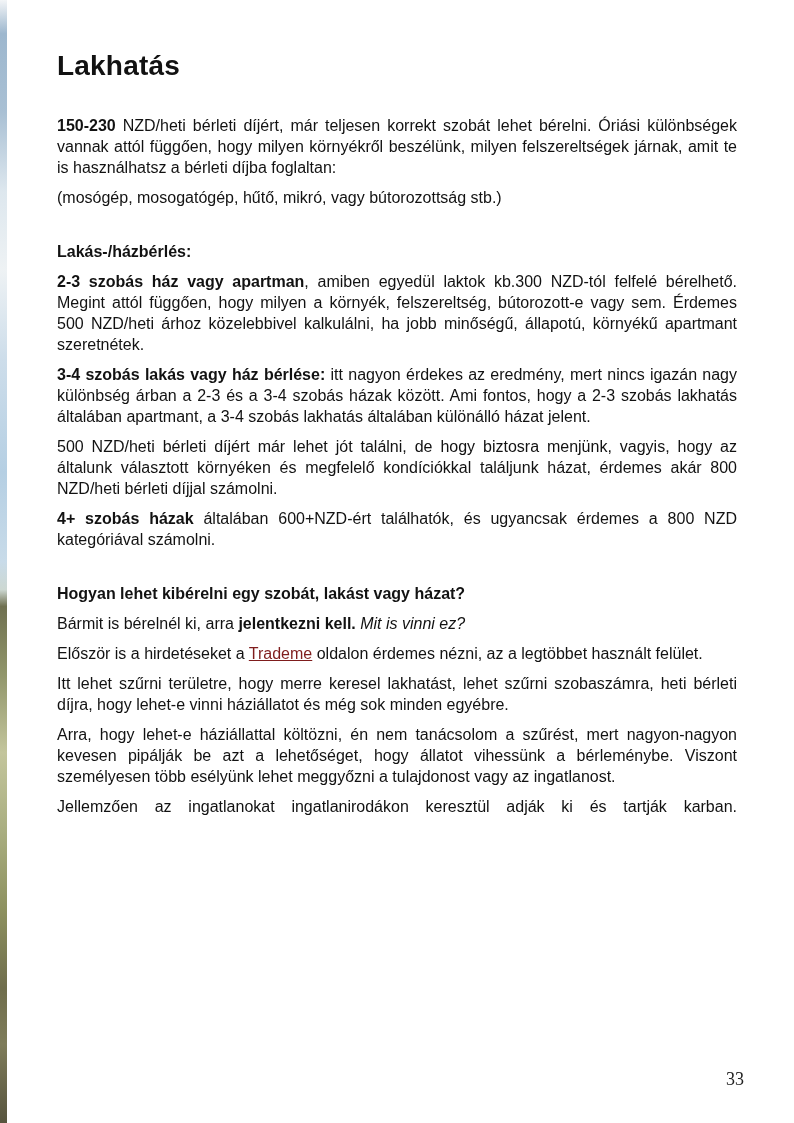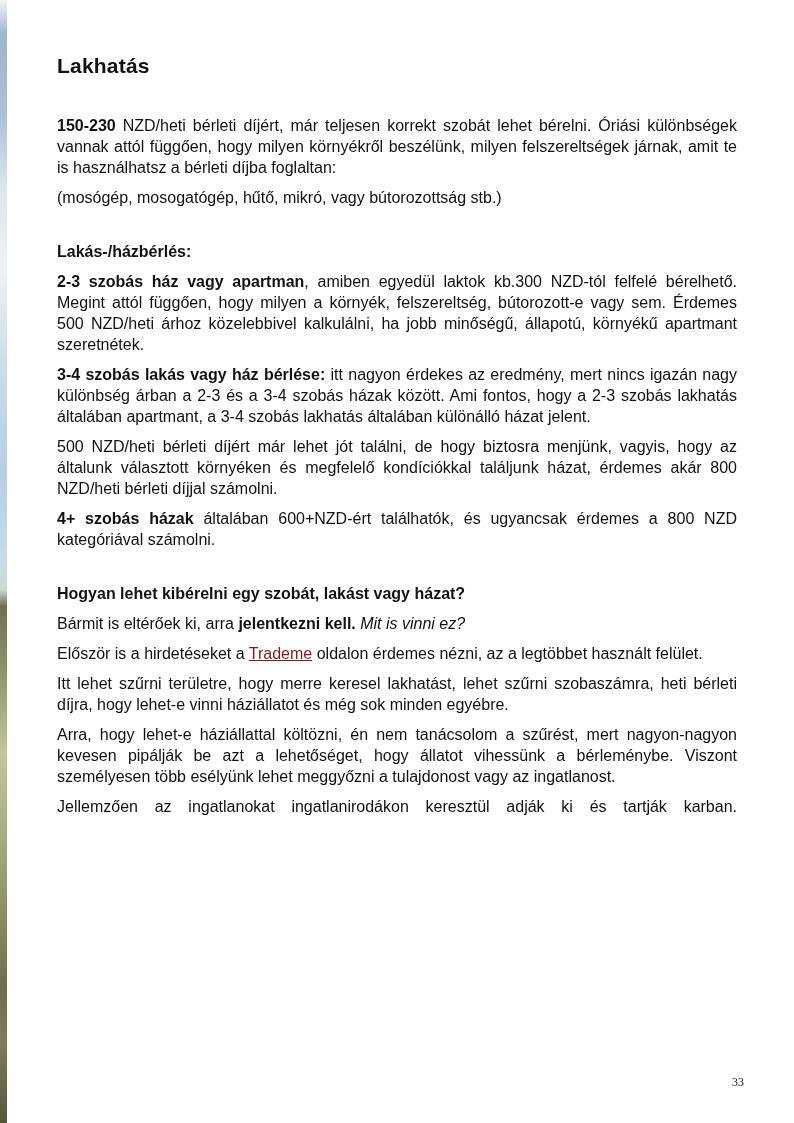--- a/index.html
+++ b/index.html
@@ -37,42 +37,42 @@
   .content {
     position: absolute;
     left: 57px; top: 54px;
     width: 680px;
     color: #121212;
     font-size: 16px;
     line-height: 21px;
     text-align: justify;
   }
   .content h1 {
-    font-size: 21px;
+    font-size: 28px;
     line-height: 24px;
     font-weight: bold;
     margin: 0 0 13px 0;
     text-align: left;
     letter-spacing: 0.2px;
   }
   .content p { margin: 0 0 9px 0; }
   .spacer { height: 24px; }
   .b { font-weight: bold; }
   .i { font-style: italic; }
   .jl { text-align-last: justify; }
   a.link {
     color: #7f1d1d;
     cursor: pointer;
   }
   .page-number {
     position: absolute;
     right: 50px;
     bottom: 33px;
     font-family: "Liberation Serif", serif;
-    font-size: 12px;
+    font-size: 18px;
     color: #222222;
   }
 </style>
 </head>
 <body>
 
 <div class="page">
   <div class="edge-strip"></div>
   <div class="content">
       <h1>Lakhatás</h1>
@@ -80,20 +80,20 @@
       <p><span class="b">150-230</span><span> NZD/heti bérleti díjért, már teljesen korrekt szobát lehet bérelni. Óriási különbségek vannak attól függően, hogy milyen környékről beszélünk, milyen felszereltségek járnak, amit te is használhatsz a bérleti díjba foglaltan:</span></p>
       <p><span>(mosógép, mosogatógép, hűtő, mikró, vagy bútorozottság stb.)</span></p>
       <div class="spacer"></div>
       <p><span class="b">Lakás-/házbérlés:</span></p>
       <p><span class="b">2-3 szobás ház vagy apartman</span><span>, amiben egyedül laktok kb.300 NZD-tól felfelé bérelhető. Megint attól függően, hogy milyen a környék, felszereltség, bútorozott-e vagy sem. Érdemes 500 NZD/heti árhoz közelebbivel kalkulálni, ha jobb minőségű, állapotú, környékű apartmant szeretnétek.</span></p>
       <p><span class="b">3-4 szobás lakás vagy ház bérlése:</span><span> itt nagyon érdekes az eredmény, mert nincs igazán nagy különbség árban a 2-3 és a 3-4 szobás házak között. Ami fontos, hogy a 2-3 szobás lakhatás általában apartmant, a 3-4 szobás lakhatás általában különálló házat jelent.</span></p>
       <p><span>500 NZD/heti bérleti díjért már lehet jót találni, de hogy biztosra menjünk, vagyis, hogy az általunk választott környéken és megfelelő kondíciókkal találjunk házat, érdemes akár 800 NZD/heti bérleti díjjal számolni.</span></p>
       <p><span class="b">4+ szobás házak</span><span> általában 600+NZD-ért találhatók, és ugyancsak érdemes a 800 NZD kategóriával számolni.</span></p>
       <div class="spacer"></div>
       <p><span class="b">Hogyan lehet kibérelni egy szobát, lakást vagy házat?</span></p>
-      <p><span>Bármit is eltérőek ki, arra </span><span class="b">jelentkezni kell.</span><span> </span><span class="i">Mit is vinni ez?</span></p>
+      <p><span>Bármit is bérelnél ki, arra </span><span class="b">jelentkezni kell.</span><span> </span><span class="i">Mit is vinni ez?</span></p>
       <p><span>Először is a hirdetéseket a </span><a class="link" href="#">Trademe</a><span> oldalon érdemes nézni, az a legtöbbet használt felület.</span></p>
       <p><span>Itt lehet szűrni területre, hogy merre keresel lakhatást, lehet szűrni szobaszámra, heti bérleti díjra, hogy lehet-e vinni háziállatot és még sok minden egyébre.</span></p>
       <p><span>Arra, hogy lehet-e háziállattal költözni, én nem tanácsolom a szűrést, mert nagyon-nagyon kevesen pipálják be azt a lehetőséget, hogy állatot vihessünk a bérleménybe. Viszont személyesen több esélyünk lehet meggyőzni a tulajdonost vagy az ingatlanost.</span></p>
       <p class="jl"><span>Jellemzően az ingatlanokat ingatlanirodákon keresztül adják ki és tartják karban.</span></p>
     </div>
   <div class="page-number">33</div>
 </div>
 
 </body></html>

